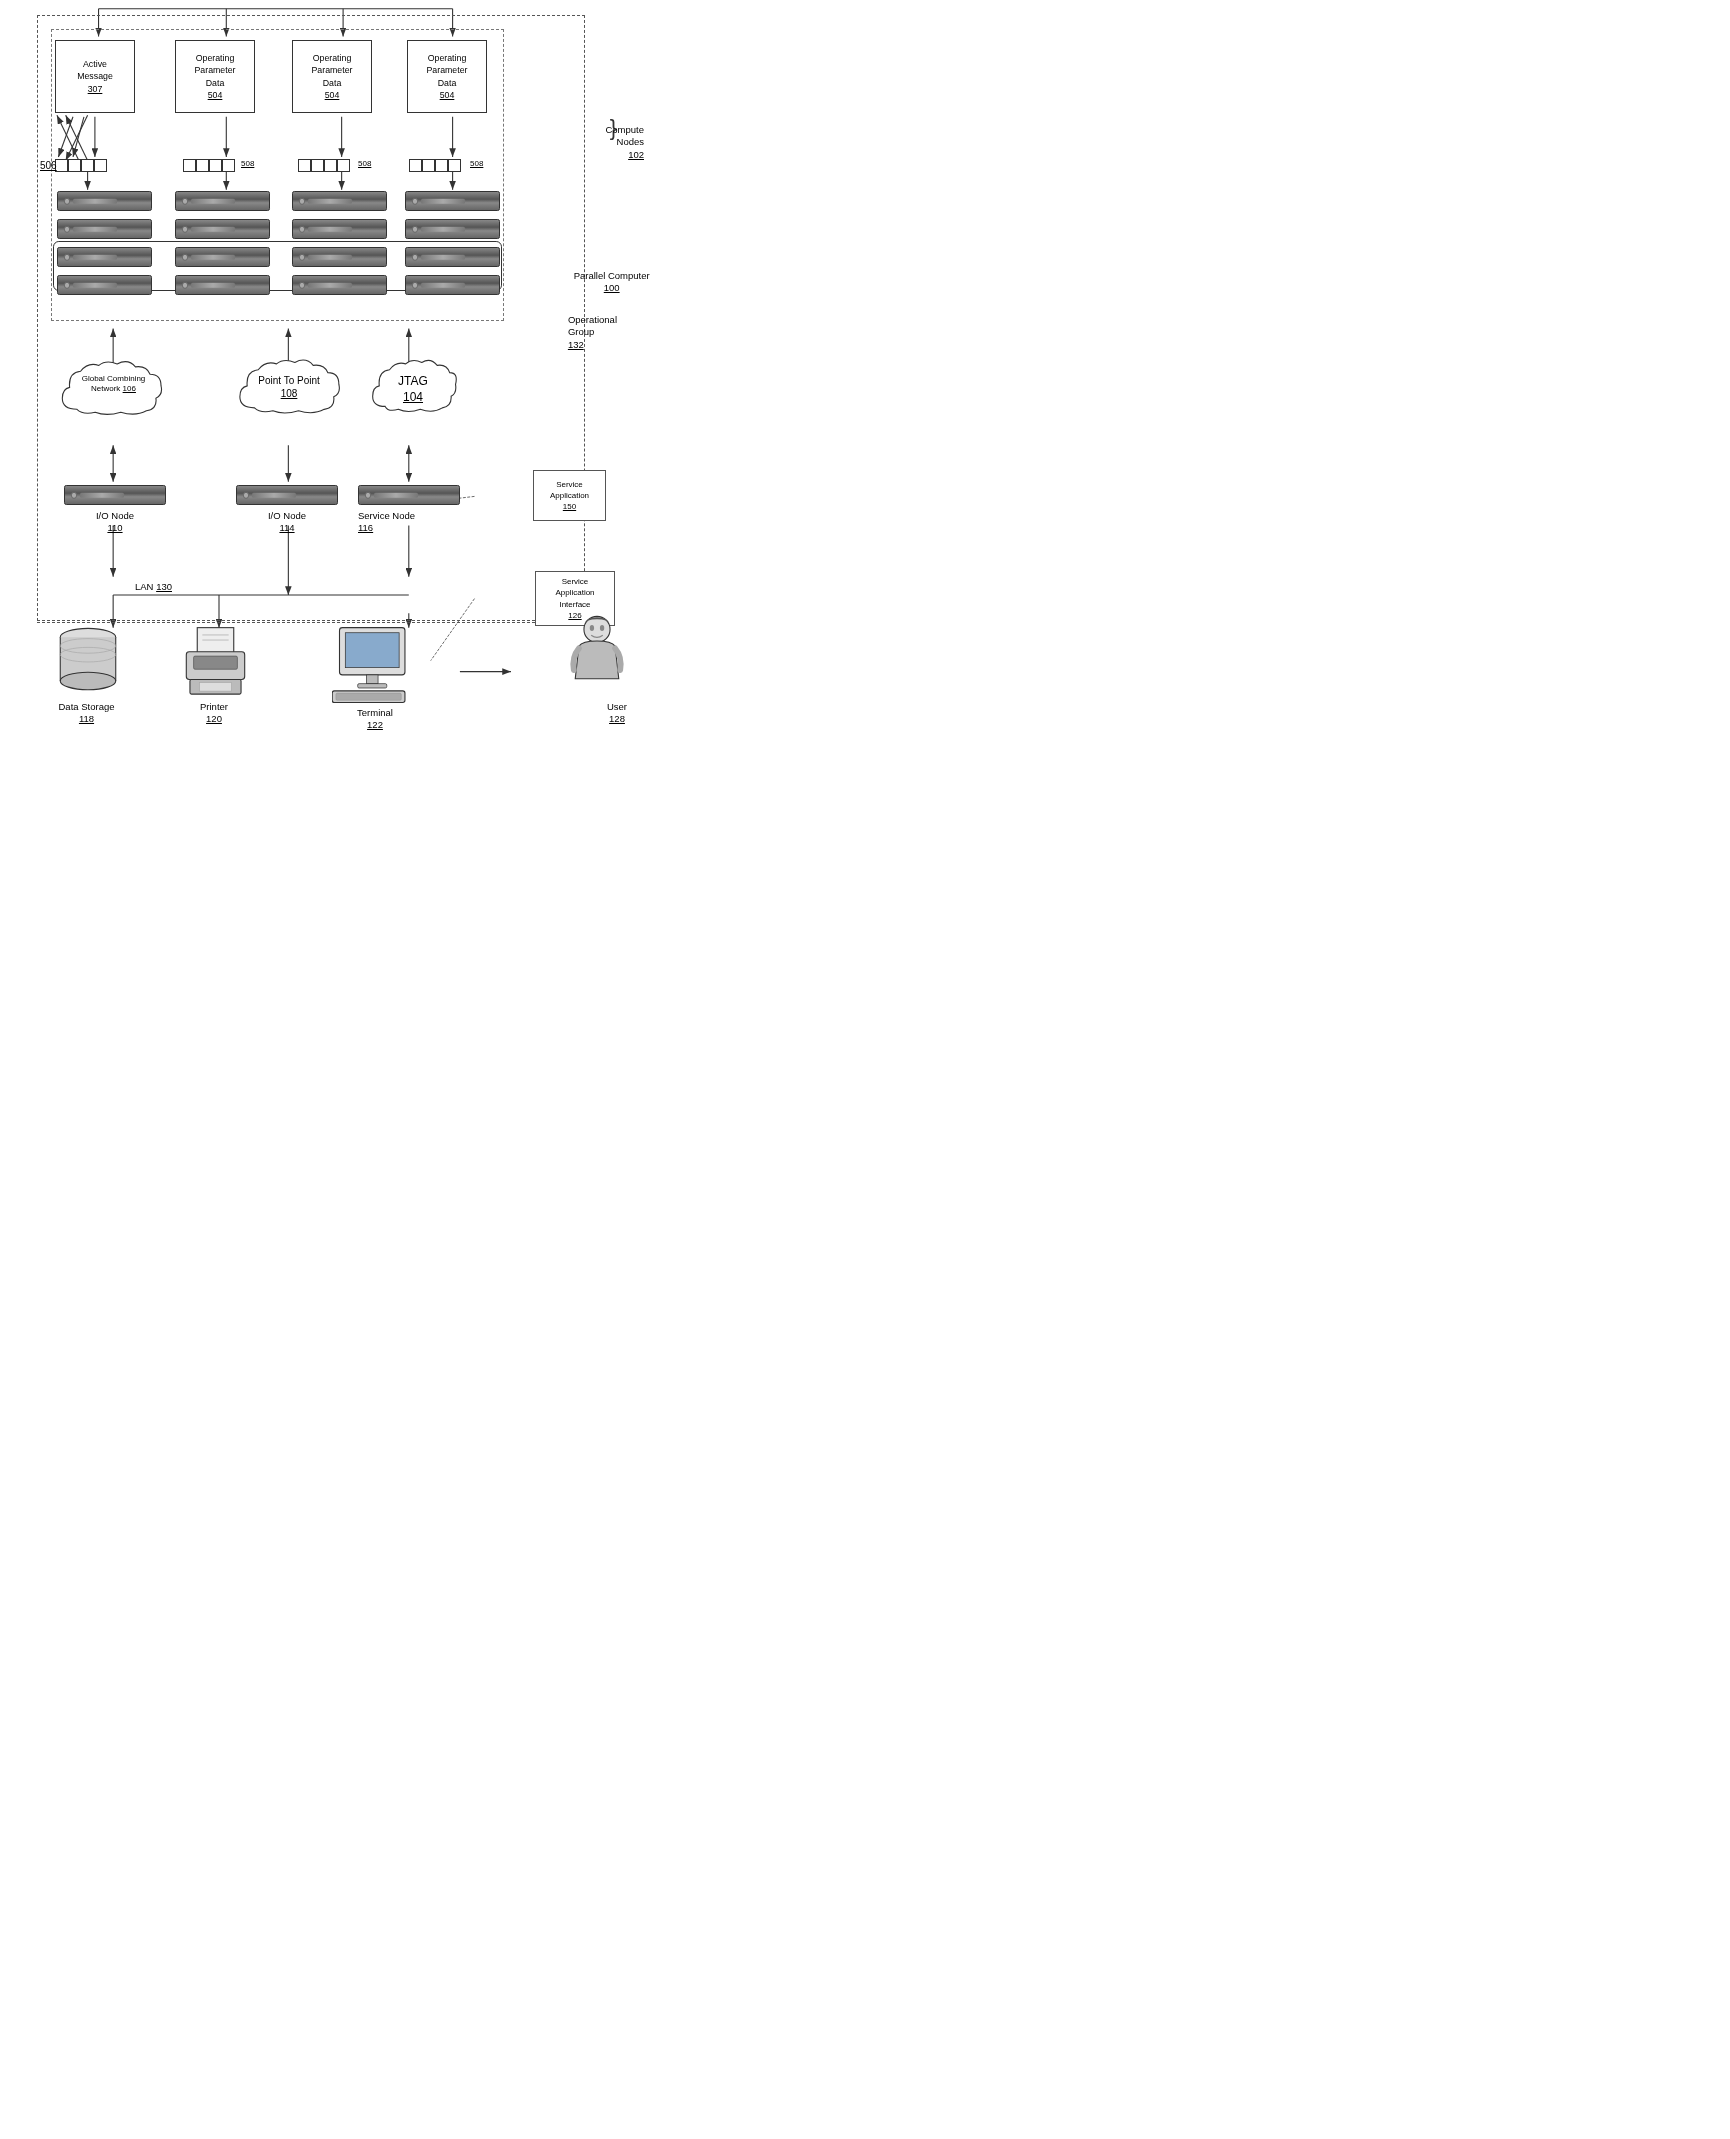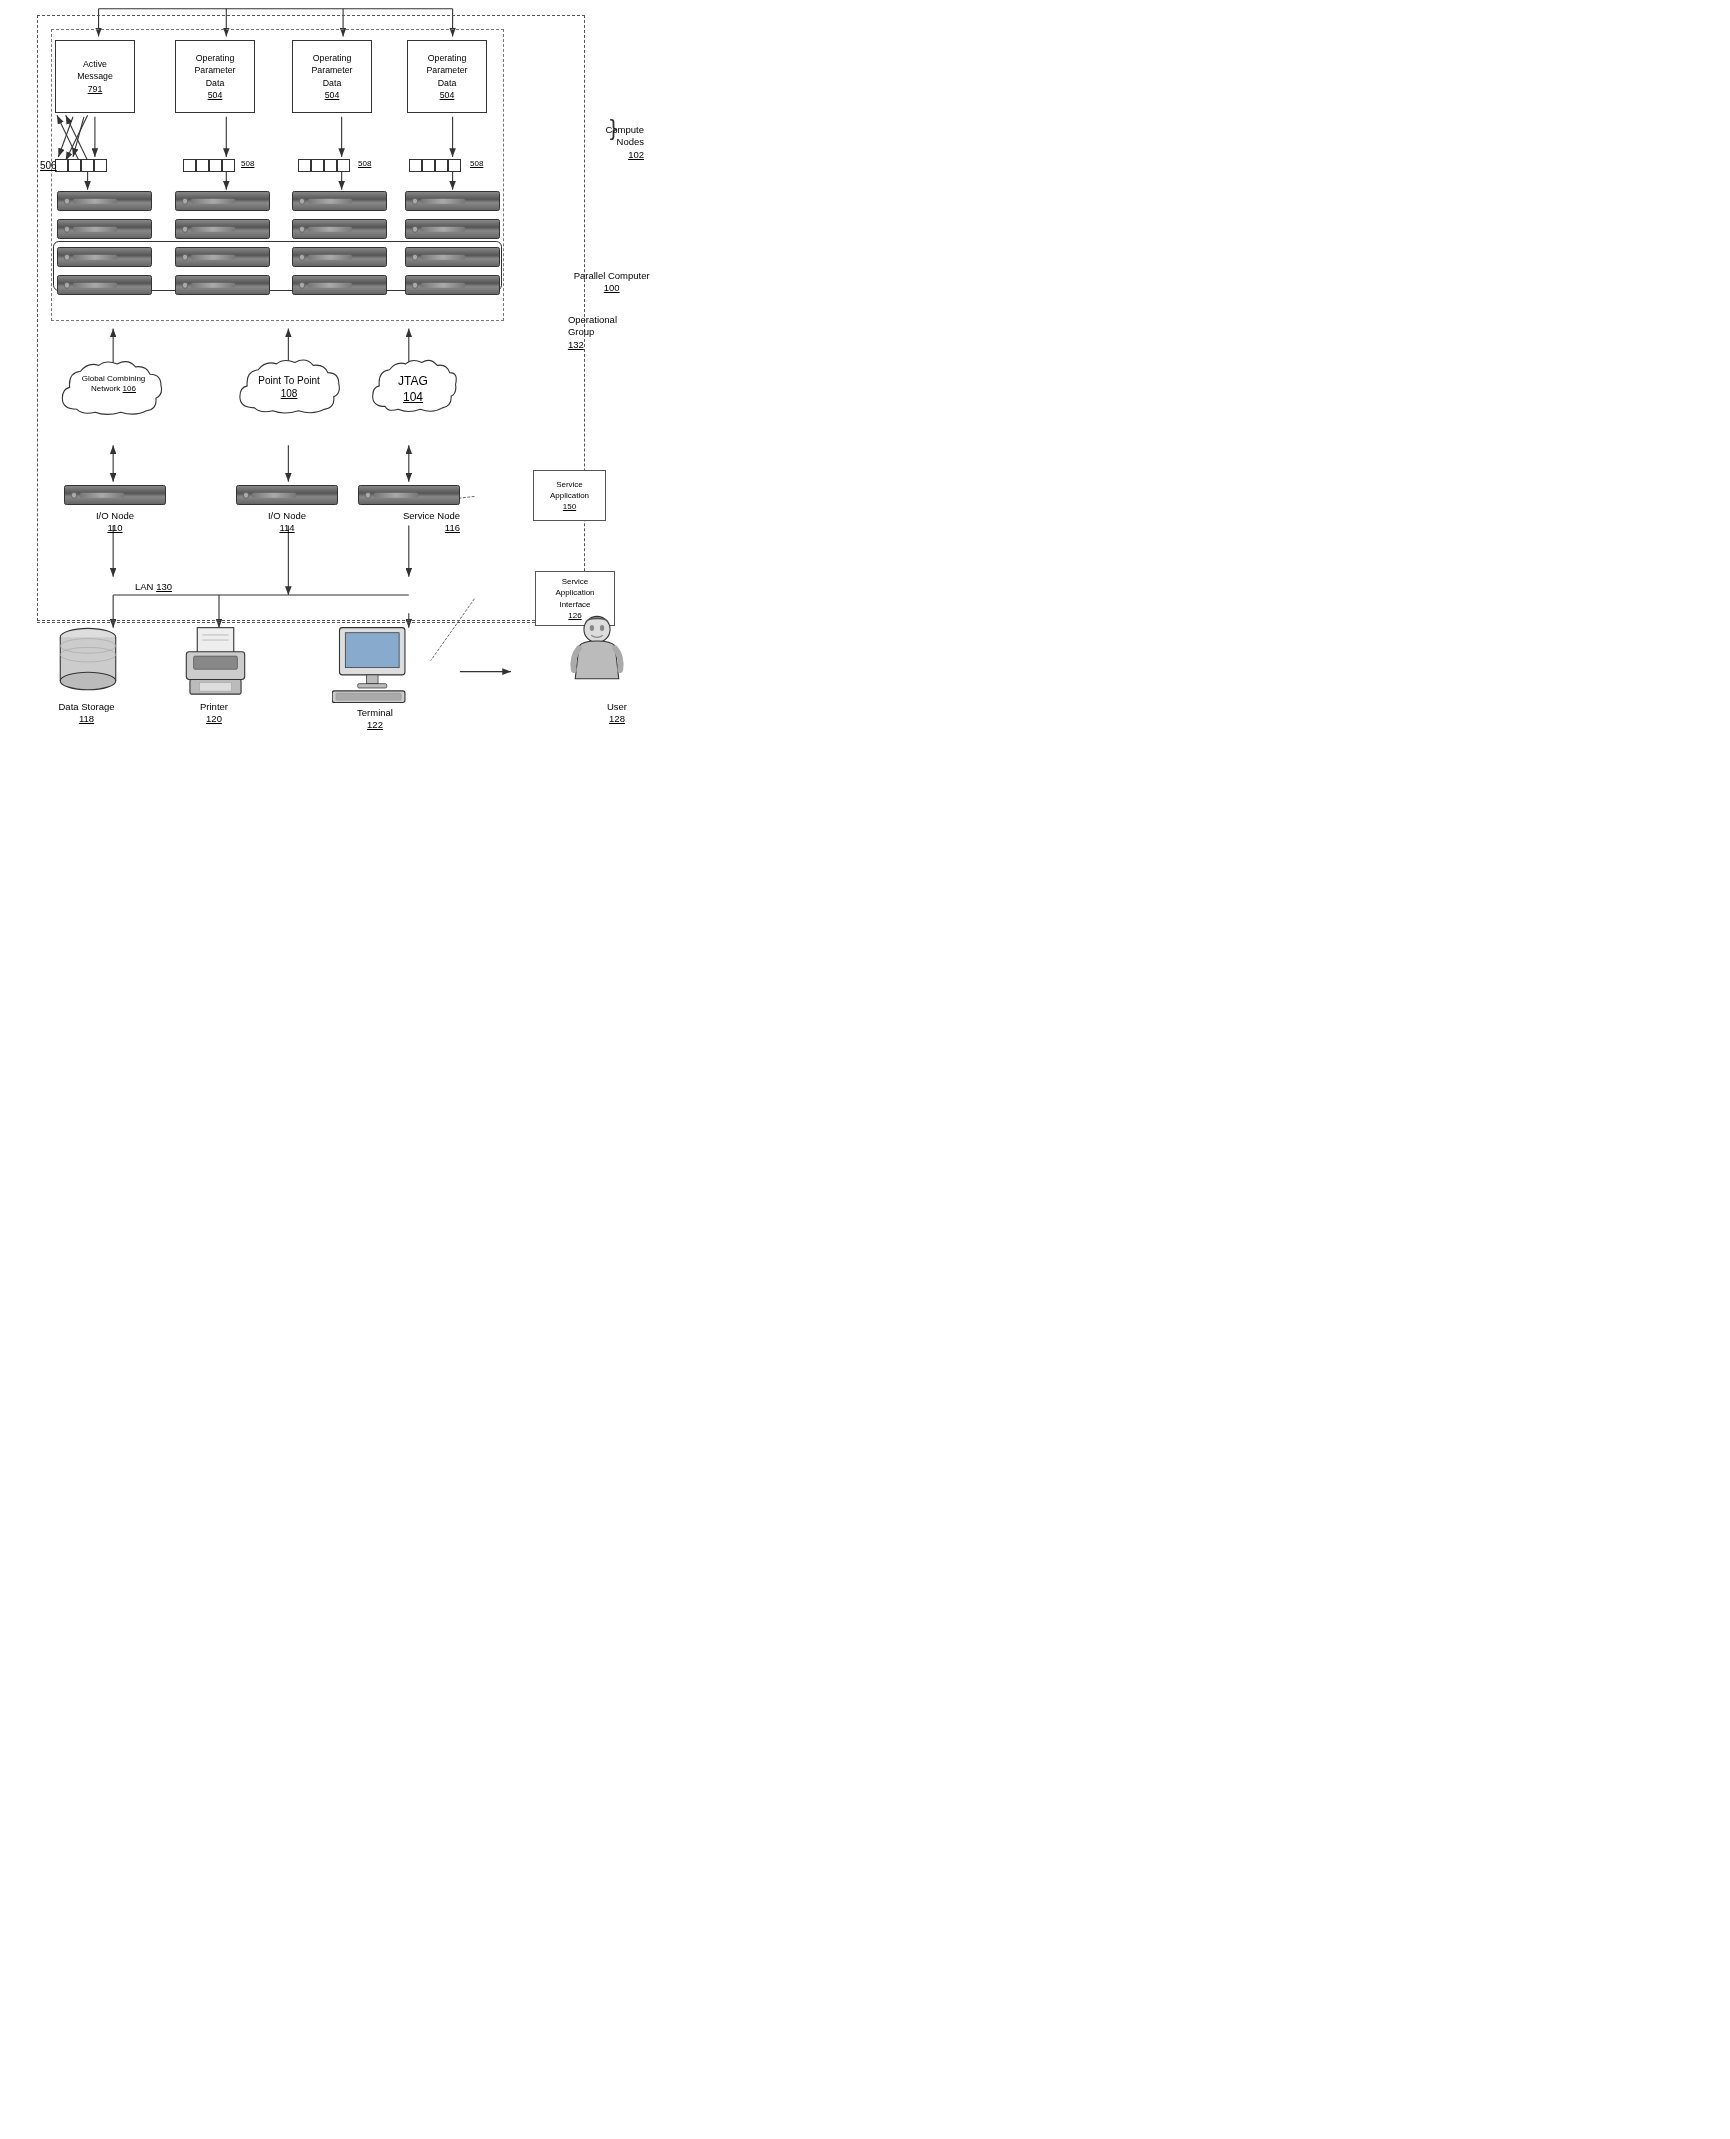--- a/index.html
+++ b/index.html
@@ -181,21 +181,21 @@
   <div class="label" style="right:13px; top:124px; text-align:right;">
     Compute<br>Nodes<br><u>102</u>
   </div>
 
   <div class="label" style="right:40px; top:314px; text-align:left;">
     Operational<br>Group<br><u>132</u>
   </div>
 
   <div class="box" style="left:55px; top:40px; width:80px; height:73px; font-size:8.8px;">
     <span>Active<br>Message</span>
-    <u>791</u>
+    <u>307</u>
   </div>
 
   <div class="box" style="left:175px; top:40px; width:80px; height:73px; font-size:8.8px;">
     <span>Operating<br>Parameter<br>Data</span>
     <u>504</u>
   </div>
 
   <div class="box" style="left:292px; top:40px; width:80px; height:73px; font-size:8.8px;">
     <span>Operating<br>Parameter<br>Data</span>
     <u>504</u>
@@ -298,21 +298,21 @@
   <div class="label" style="left:64px; top:510px; text-align:center; width:102px;">
     I/O Node<br><u>110</u>
   </div>
 
   <div class="server" style="left:236px; top:485px; width:102px;"></div>
   <div class="label" style="left:236px; top:510px; text-align:center; width:102px;">
     I/O Node<br><u>114</u>
   </div>
 
   <div class="server" style="left:358px; top:485px; width:102px;"></div>
-  <div class="label" style="left:358px; top:510px; text-align:right; width:102px;">
+  <div class="label" style="left:358px; top:510px; text-align:left; width:102px;">
     Service Node<br><u>116</u>
   </div>
 
   <div class="box" style="right:51px; top:470px; width:73px; height:51px; font-size:8px; border: 0.7px solid #555;">
     Service<br>Application<br><u>150</u>
   </div>
 
   <div style="position:absolute; left:37px; top:622px; width:548px; height:0; border-top:1.5px dashed #555;"></div>
 
   <div class="label" style="left:135px; top:581px;">

